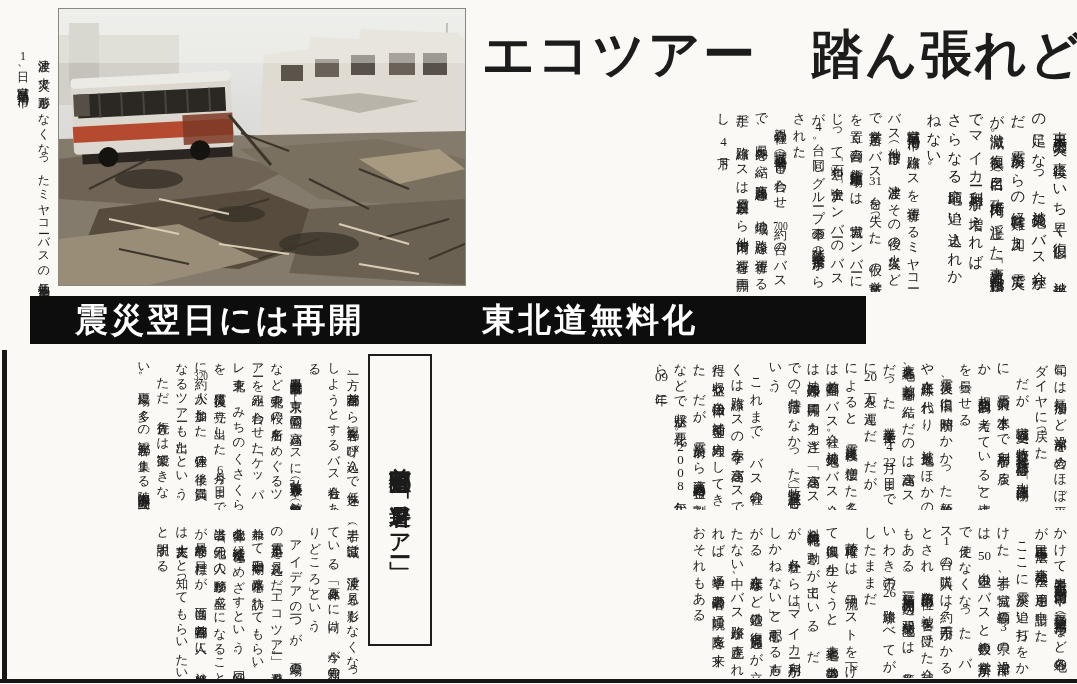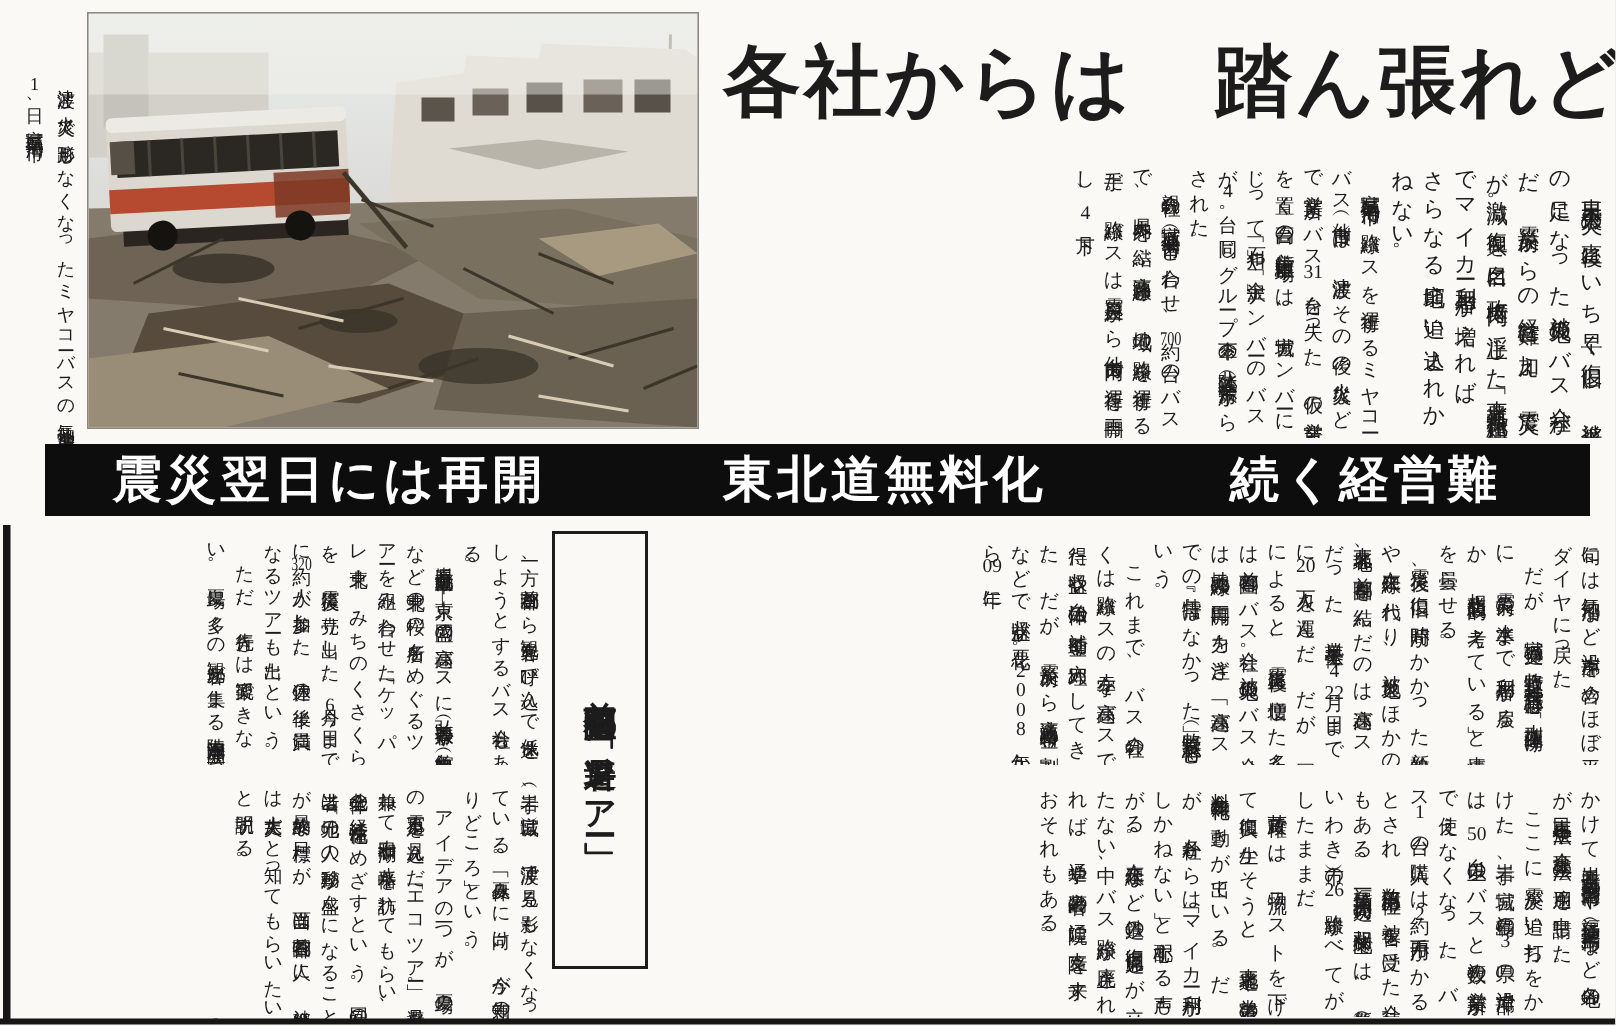--- a/index.html
+++ b/index.html
@@ -18,21 +18,21 @@
 
   .photo-fig{position:absolute;left:58px;top:8px;width:406px;height:276px;
     border:1px solid #8a877f;background:#cfd0cc;overflow:hidden;}
 
   .headline{position:absolute;left:482px;top:20px;width:590px;height:80px;
     font-size:52px;font-weight:bold;letter-spacing:2px;white-space:nowrap;}
 
   .topbody{position:absolute;left:460px;top:104px;width:610px;height:188px;}
   .topbody p.lead{font-size:14.5px;line-height:21px;letter-spacing:2px;}
 
-  .band{position:absolute;left:30px;top:296px;width:1030px;height:48px;background:#0d0d0d;}
+  .band{position:absolute;left:30px;top:296px;width:836px;height:48px;background:#0d0d0d;}
   .band span{position:absolute;top:50%;transform:translateY(-50%);
     color:#fff;font-size:33px;font-weight:bold;letter-spacing:3px;white-space:nowrap;}
   .ch1{left:45px}.ch2{left:452px}.ch3{left:790px}
 
   .tierAR{position:absolute;left:434px;top:354px;width:636px;height:156px;}
   .tierBR{position:absolute;left:434px;top:518px;width:636px;height:160px;}
   .tierAL{position:absolute;left:10px;top:354px;width:352px;height:156px;}
   .tierBL{position:absolute;left:10px;top:518px;width:352px;height:162px;}
   .sig{text-align:end;}
 
@@ -121,32 +121,31 @@
         <line x1="50" y1="210" x2="120" y2="225"></line>
           <line x1="160" y1="235" x2="230" y2="245"></line>
         <line x1="280" y1="215" x2="350" y2="235"></line>
           <line x1="100" y1="190" x2="170" y2="205"></line>
         <line x1="300" y1="255" x2="360" y2="265"></line>
       </g>
       <rect x="0" y="0" width="406" height="54" fill="#f2f1ec" opacity="0.45"></rect>
     </svg>
   </figure>
 
-  <h1 class="headline" style="margin:0">各社からは　踏ん張れど</h1>
+  <h1 class="headline" style="margin:0">エコツアー　踏ん張れど</h1>
 
   <div class="topbody vflow">
     <p class="lead">　東日本大震災の直後にいち早く復旧し、被災者の足になった被災地のバス会社が苦境だ。震災前からの経営難に加え、震災で利用が激減。復興を名目に政権内で浮上した「東北道無料化」構想でマイカー利用者が増えれば、さらなる窮地に追い込まれかねない。</p>
     <p>　宮城県気仙沼市で路線バスを運行するミヤコーバス（仙台市）は、津波とその後の火災などで営業所とバス<span class="tcy">31</span>台を失った。仮の営業所を置く高台の美術館駐車場には、宮城ナンバーに交じって「石川」や「金沢」ナンバーのバスが<span class="tcy">4</span>台。同じグループ傘下の北陸鉄道（金沢市）から提供された。</p>
     <p>　親会社の宮城交通（仙台市）と合わせ、約<span class="tcy">700</span>台のバスで、県内外を結ぶ高速路線と、地域の路線を運行する県内最大手だ。路線バスは震災翌日から仙台市内で運行を再開し、<span class="tcy">4</span>月下</p>
   </div>
 
   <div class="band">
     <span class="ch1">震災翌日には再開</span>
     <span class="ch2">東北道無料化</span>
-    <span class="ch3">続く経営難</span>
   </div>
 
   <div class="tierAR vflow">
     <p>旬には気仙沼など沿岸部を含めほぼ平常ダイヤに戻った。</p>
     <p>　だが、宮城交通の牧野英紀・社長室長心得は「大型連休明けに、震災前の水準まで利用者が戻るか、相当悲観的に考えている」と表情を曇らせる。</p>
     <p>　震災後、復旧に時間がかかった新幹線や在来線に代わり、被災地とほかの東北各地、首都圏を結んだのは高速バスだった。業界全体で<span class="tcy">4</span>月<span class="tcy">22</span>日までに<span class="tcy">20</span>万人を運んだ。だが、国土交通省によると、震災直後に増便した多くは首都圏のバス会社。被災地のバス会社は地元路線の再開に力を注ぎ、「高速バスでの『特需』はなかった」（牧野室長心得）という。</p>
     <p>　これまで、バス会社の多くは路線バスの赤字を高速バスで得た収益や自治体の補助金で穴埋めしてきた。だが、震災前から高速道路料金の割引などで収益が悪化。<span class="tcy">2</span><span class="tcy">0</span><span class="tcy">0</span><span class="tcy">8</span>年から<span class="tcy">09</span>年に</p>
   </div>
 
   <div class="tierBR vflow">

